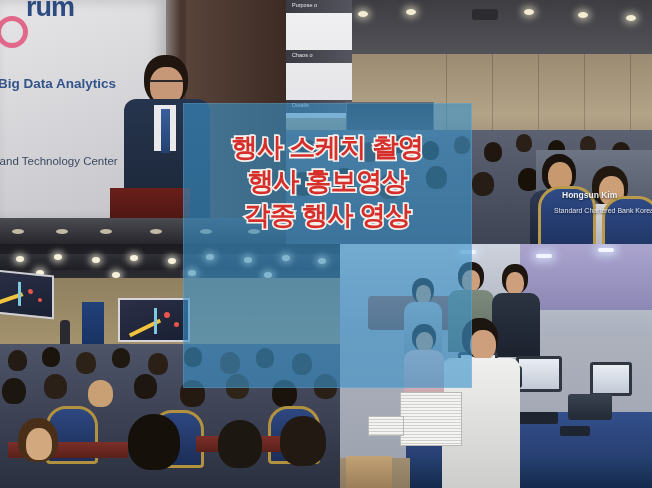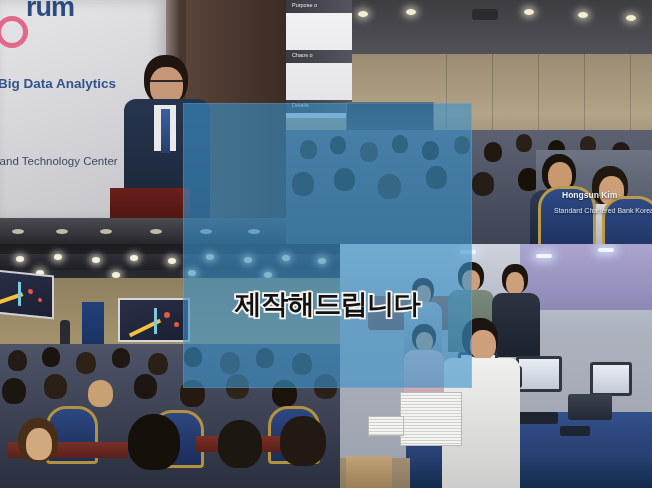--- a/index.html
+++ b/index.html
@@ -412,16 +412,20 @@
       </div>
 
       <div class="br-paper" style="left:60px;top:148px;width:60px;height:52px;"></div>
       <div class="br-paper" style="left:28px;top:172px;width:34px;height:18px;"></div>
       <div class="br-floor"></div>
       <div class="br-box"></div>
     </div>
   </div>
 
   <div id="overlay">
-    <div id="subline">제작해드립니다</div>
+    <div id="headline">
+      <span class="hl">행사 스케치 촬영</span>
+      <span class="hl">행사 홍보영상</span>
+      <span class="hl">각종 행사 영상</span>
+    </div>
   </div>
 
 </div>
 
 </body></html>

